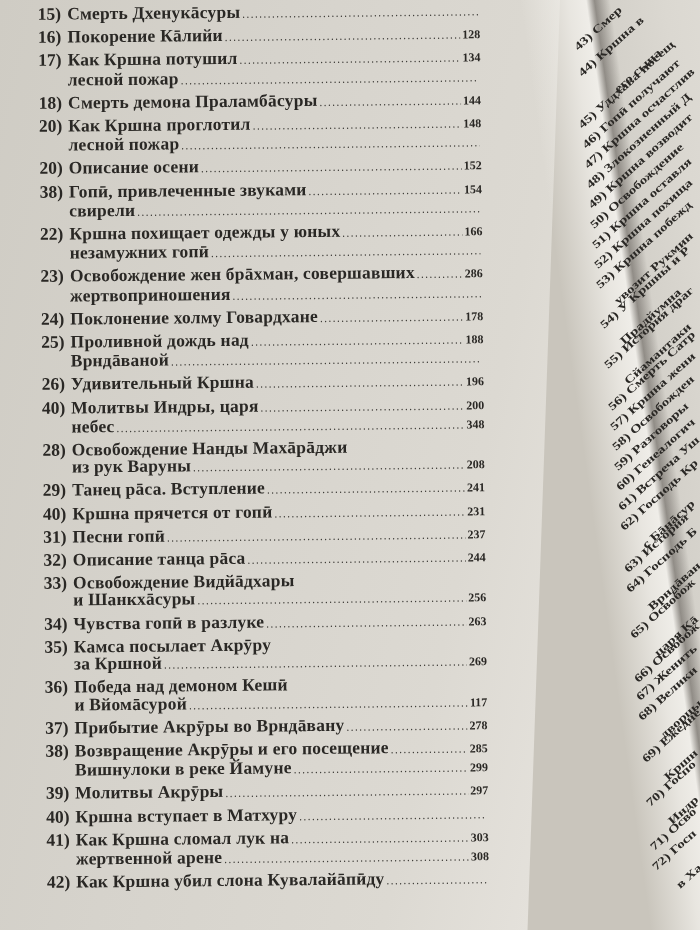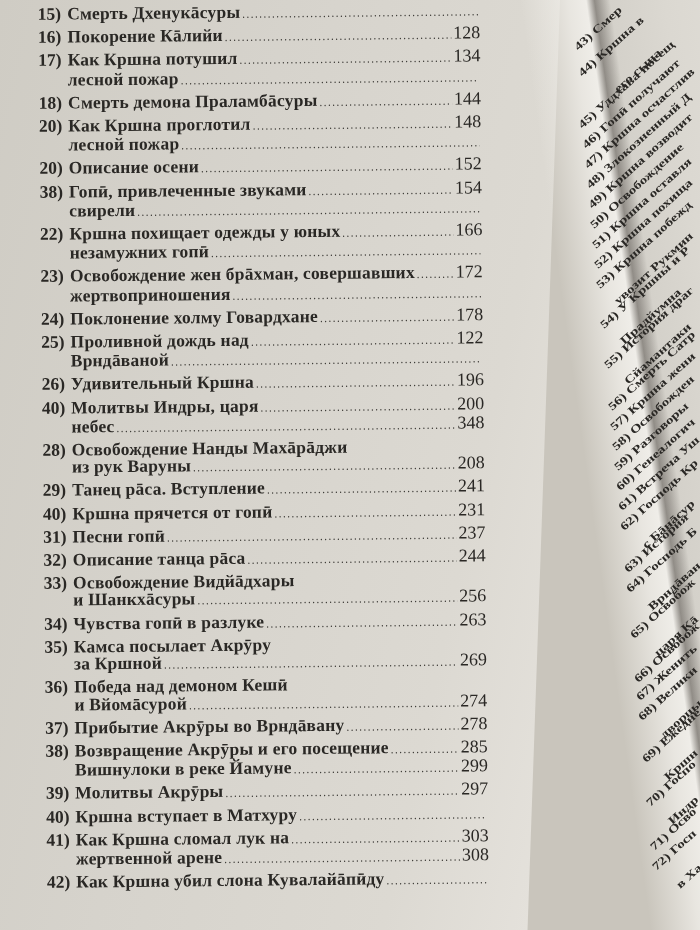--- a/index.html
+++ b/index.html
@@ -27,21 +27,21 @@
     position: absolute; left: 25px; top: 6px; width: 455px;
     transform: rotate(-0.6deg); transform-origin: top left;
     color: #2a2825;
   }
   .entry { position: relative; font-size: 17.5px; line-height: 17.2px; }
   .entry .num { position: absolute; left: 0; width: 36px; text-align: right; font-weight: 600; }
   .entry .line { margin-left: 42px; display: flex; align-items: baseline; white-space: nowrap; }
   .entry .line .t { font-weight: 600; letter-spacing: 0.2px; }
   .entry .line .dots { flex: 1; overflow: hidden; margin: 0 2px; font-size: 11px; letter-spacing: 1.5px; color: #3a3834; }
   .entry .line .dots::before { content: "......................................................................................................................................................"; }
-  .entry .line .pg { font-size: 18px; font-weight: 400; }
+  .entry .line .pg { font-size: 12px; font-weight: 700; }
   .gap { height: 4px; }
   .toc-right {
     position: absolute; left: 566px; top: 0; width: 260px; height: 930px;
     color: #2a2825;
   }
   .r-entry {
     position: absolute; white-space: nowrap; font-size: 15px; font-weight: 600;
     transform-origin: left center;
   }
 </style>
@@ -143,21 +143,21 @@
         <span class="dots"></span>
         <span class="pg"></span>
       </div>
     </div>
     <div class="gap"></div>
     <div class="entry">
       <span class="num">23)</span>
       <div class="line">
         <span class="t">Освобождение жен брāхман, совершавших</span>
         <span class="dots"></span>
-        <span class="pg">172</span>
+        <span class="pg">286</span>
       </div>
       <div class="line">
         <span class="t">жертвоприношения</span>
         <span class="dots"></span>
         <span class="pg"></span>
       </div>
     </div>
     <div class="gap"></div>
     <div class="entry">
       <span class="num">24)</span>
@@ -166,21 +166,21 @@
         <span class="dots"></span>
         <span class="pg">178</span>
       </div>
     </div>
     <div class="gap"></div>
     <div class="entry">
       <span class="num">25)</span>
       <div class="line">
         <span class="t">Проливной дождь над</span>
         <span class="dots"></span>
-        <span class="pg">122</span>
+        <span class="pg">188</span>
       </div>
       <div class="line">
         <span class="t">Врндāваной</span>
         <span class="dots"></span>
         <span class="pg"></span>
       </div>
     </div>
     <div class="gap"></div>
     <div class="entry">
       <span class="num">26)</span>
@@ -291,21 +291,21 @@
     <div class="gap"></div>
     <div class="entry">
       <span class="num">36)</span>
       <div class="line">
         <span class="t">Победа над демоном Кешӣ</span>
         <span class="pg"></span>
       </div>
       <div class="line">
         <span class="t">и Вйомāсурой</span>
         <span class="dots"></span>
-        <span class="pg">274</span>
+        <span class="pg">117</span>
       </div>
     </div>
     <div class="gap"></div>
     <div class="entry">
       <span class="num">37)</span>
       <div class="line">
         <span class="t">Прибытие Акрӯры во Врндāвану</span>
         <span class="dots"></span>
         <span class="pg">278</span>
       </div>

